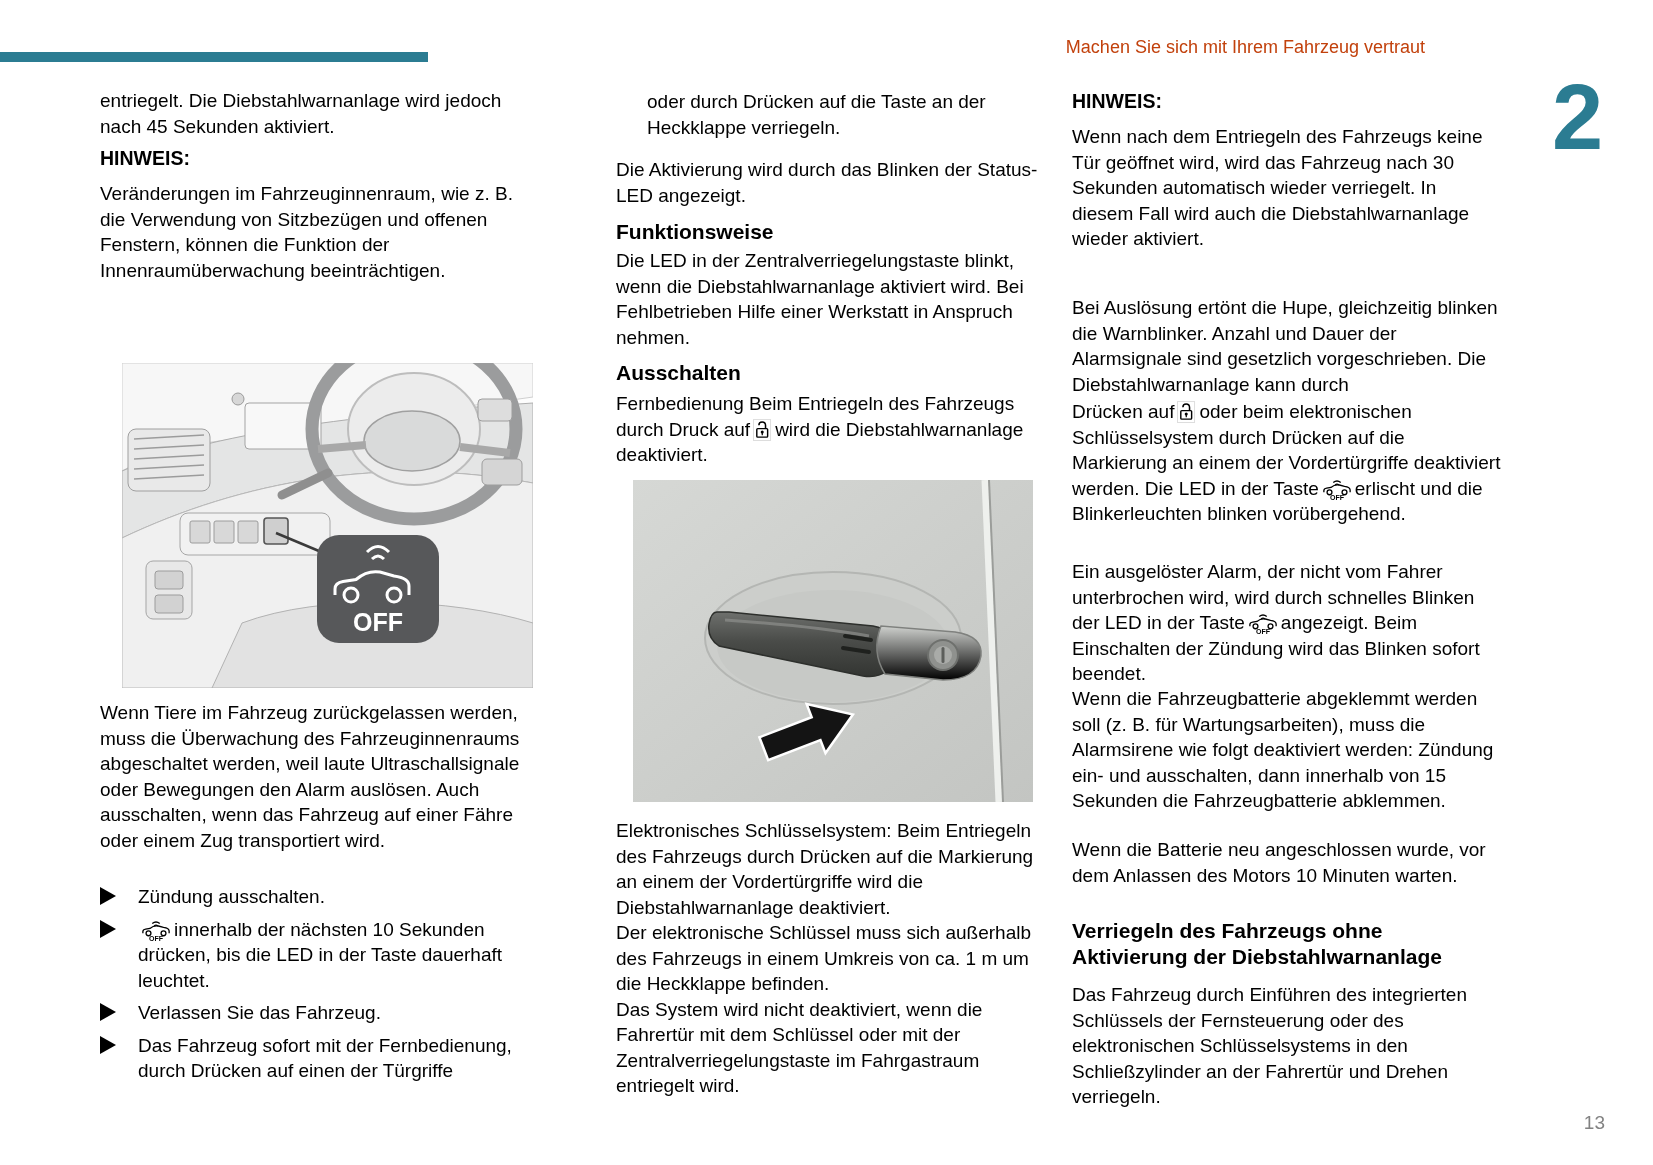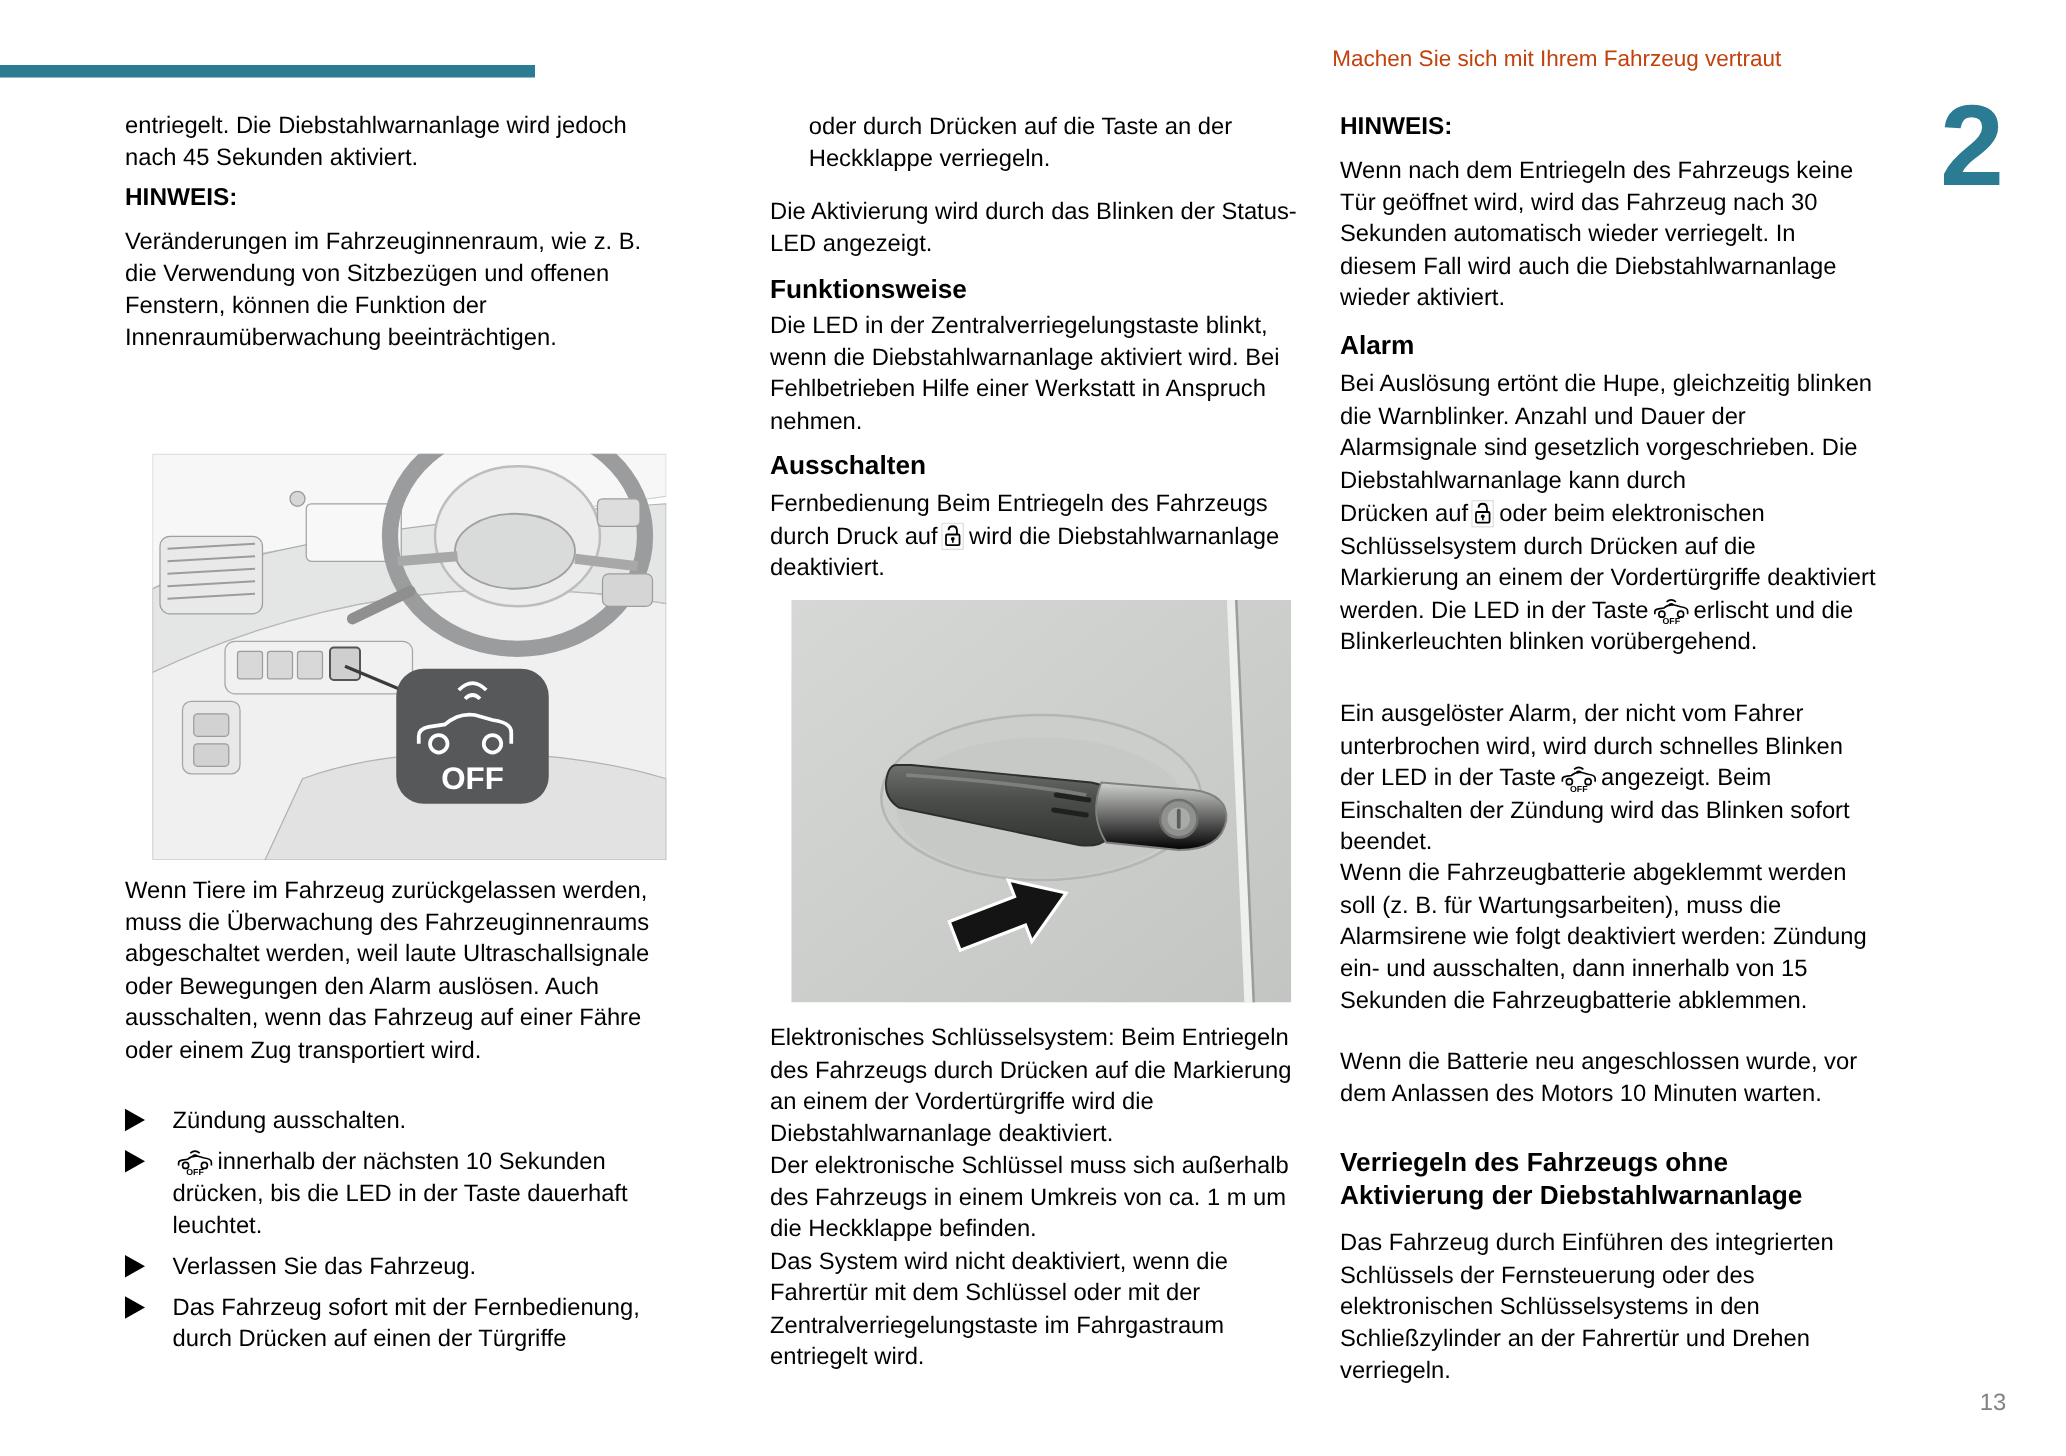--- a/index.html
+++ b/index.html
@@ -214,21 +214,20 @@
   <div class="blk" style="top:818px">
     <div class="body">Elektronisches Schlüsselsystem: Beim Entriegeln des Fahrzeugs durch Drücken auf die Markierung an einem der Vordertürgriffe wird die Diebstahlwarnanlage deaktiviert.</div>
     <div class="body">Der elektronische Schlüssel muss sich außerhalb des Fahrzeugs in einem Umkreis von ca. 1 m um die Heckklappe befinden.</div>
     <div class="body">Das System wird nicht deaktiviert, wenn die Fahrertür mit dem Schlüssel oder mit der Zentralverriegelungstaste im Fahrgastraum entriegelt wird.</div>
   </div>
 </div>
 
 <div class="col col-right">
   <div class="blk note-label" style="top:90px">HINWEIS:</div>
   <p class="blk body" style="top:124px">Wenn nach dem Entriegeln des Fahrzeugs keine Tür geöffnet wird, wird das Fahrzeug nach 30 Sekunden automatisch wieder verriegelt. In diesem Fall wird auch die Diebstahlwarnanlage wieder aktiviert.</p>
-  <div class="blk sec-head" style="top:264px">Alarm</div>
   <p class="blk body" style="top:295px">Bei Auslösung ertönt die Hupe, gleichzeitig blinken die Warnblinker. Anzahl und Dauer der Alarmsignale sind gesetzlich vorgeschrieben. Die Diebstahlwarnanlage kann durch</p>
   <p class="blk body" style="top:559px"><span>Ein ausgelöster Alarm, der nicht vom Fahrer unterbrochen wird, wird durch schnelles Blinken der LED in der Taste</span><svg class="inline-icon" width="30" height="23" viewBox="0 0 32 24">
         <use href="#ico-caroff"></use>
         <text x="16" y="23.5" text-anchor="middle" font-size="7.5" font-weight="bold">OFF</text>
       </svg><span>angezeigt. Beim Einschalten der Zündung wird das Blinken sofort beendet.</span></p>
   <p class="blk body" style="top:399px"><span>Drücken auf</span><svg class="inline-icon" width="19" height="23" viewBox="0 0 20 24">
         <use href="#ico-unlock"></use>
       </svg><span>oder beim elektronischen Schlüsselsystem durch Drücken auf die Markierung an einem der Vordertürgriffe deaktiviert werden. Die LED in der Taste</span><svg class="inline-icon" width="30" height="23" viewBox="0 0 32 24">
         <use href="#ico-caroff"></use>
         <text x="16" y="23.5" text-anchor="middle" font-size="7.5" font-weight="bold">OFF</text>

